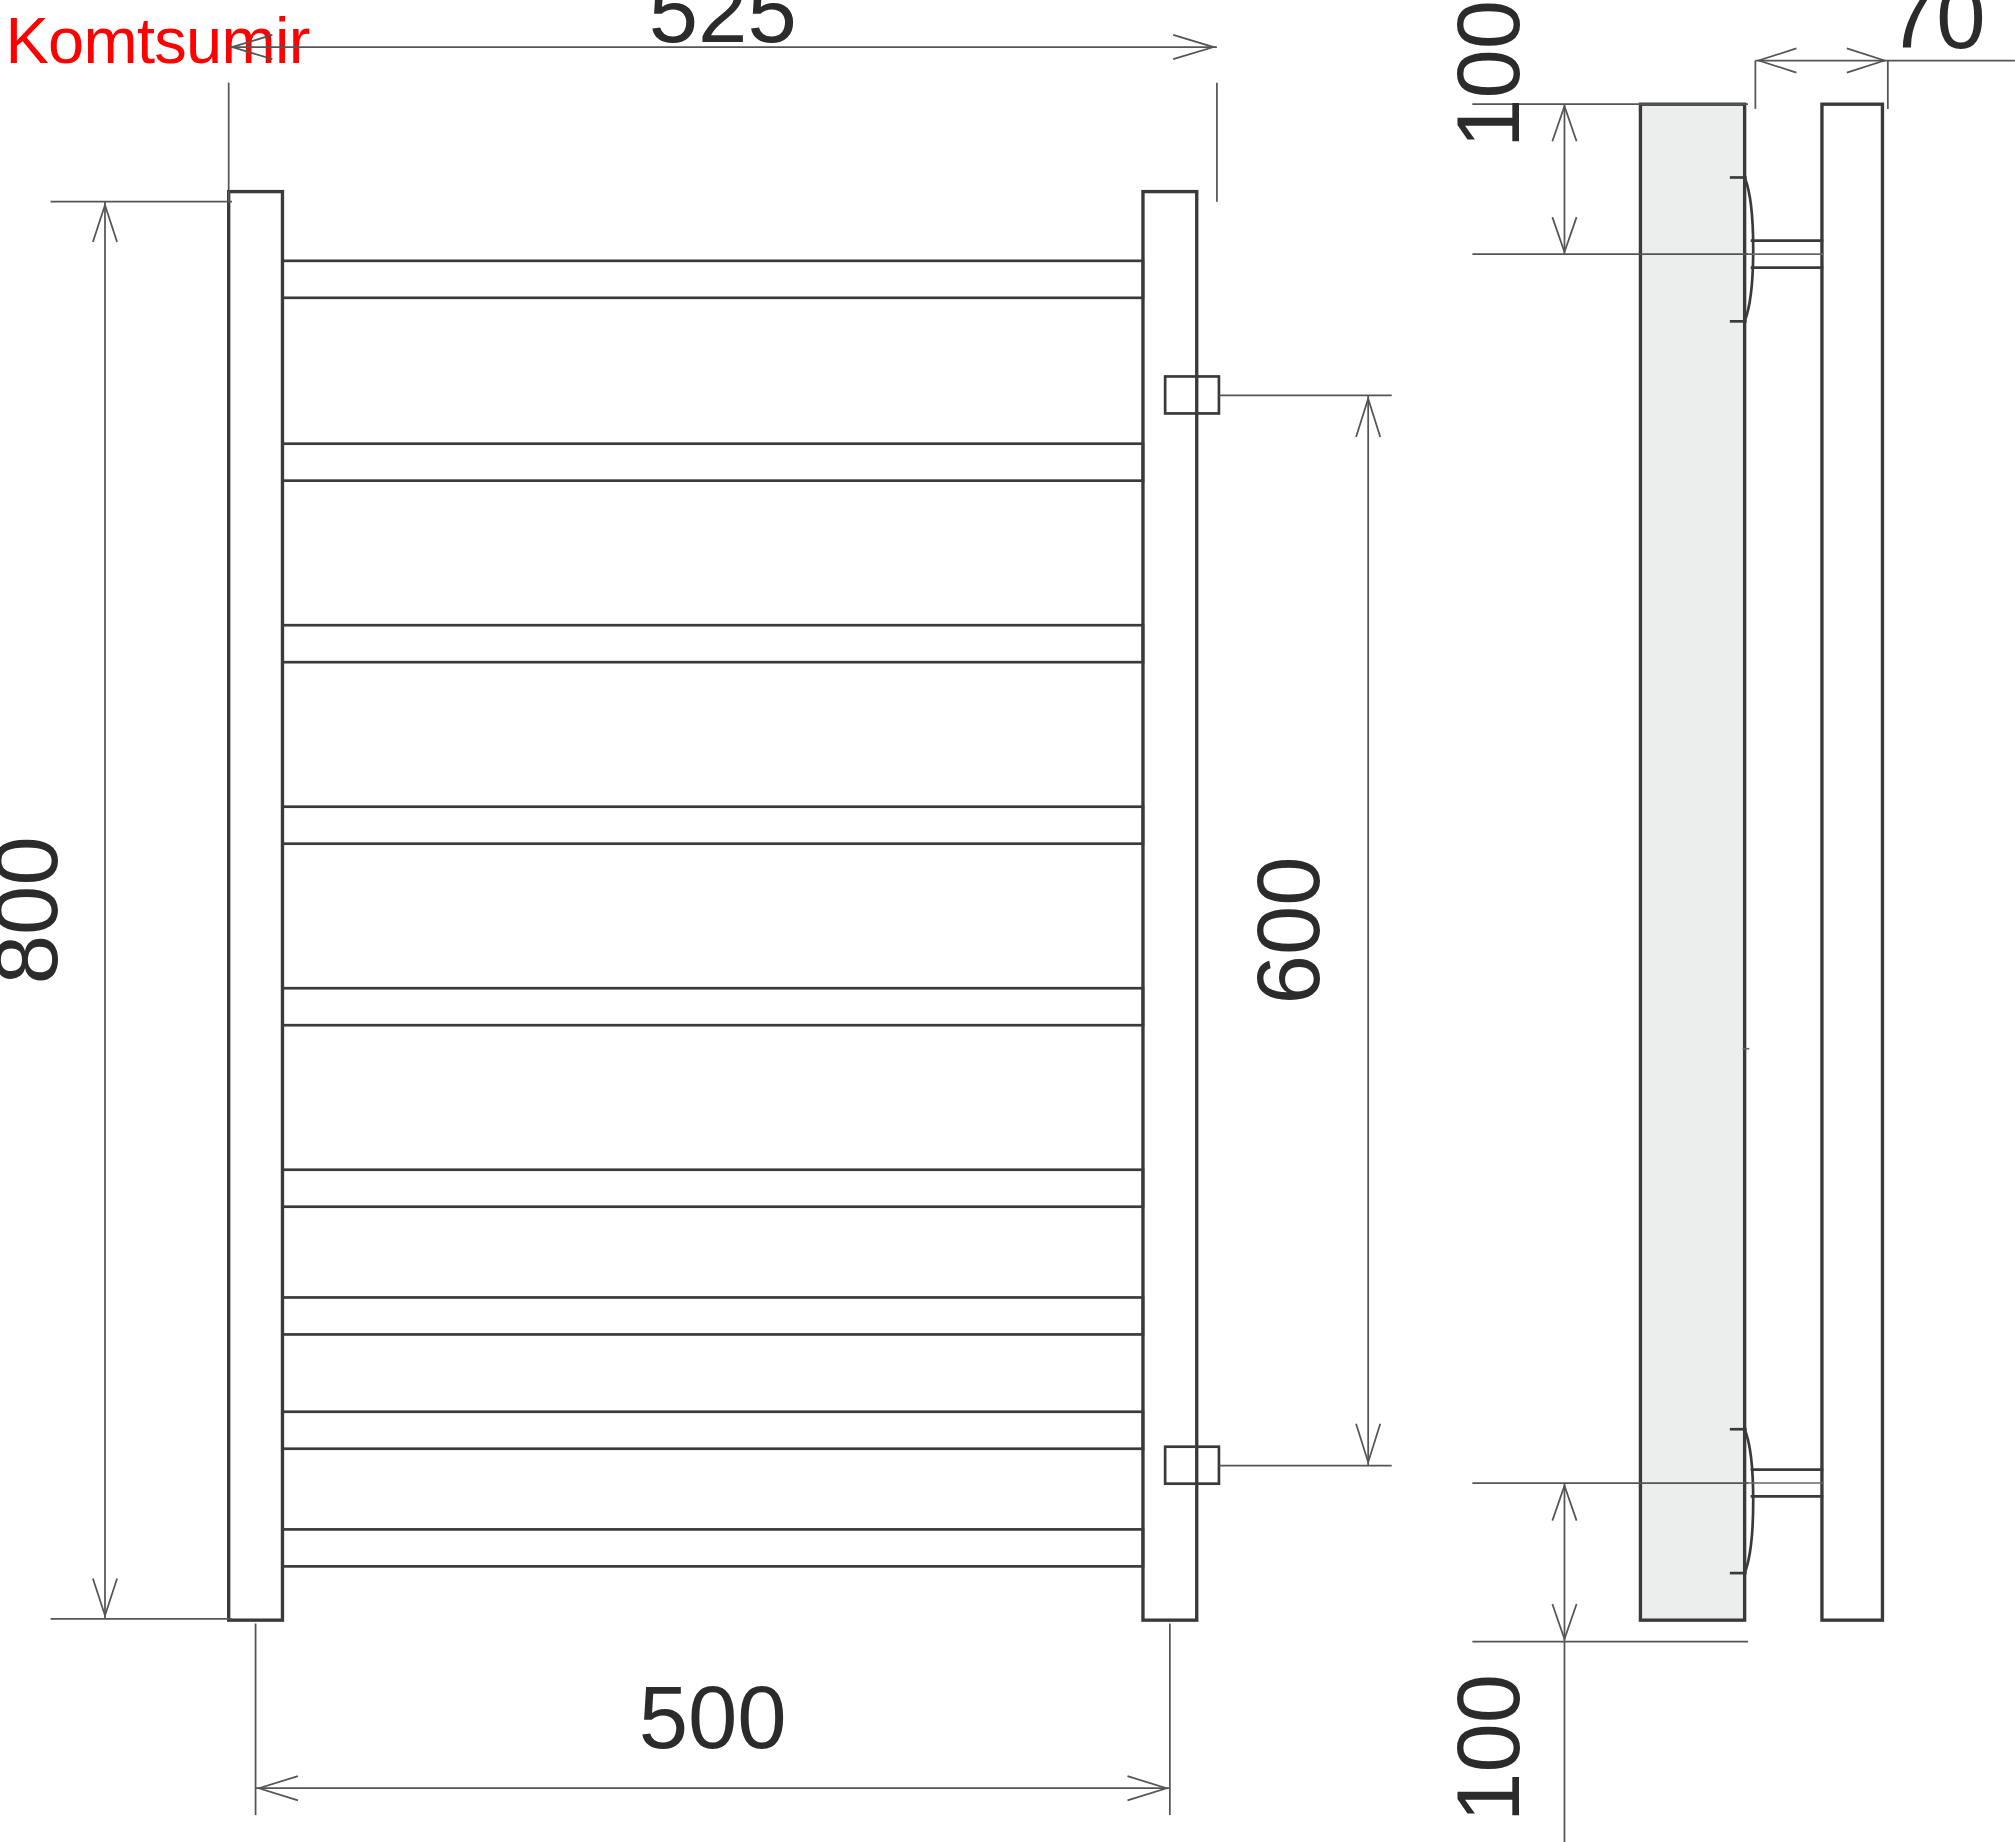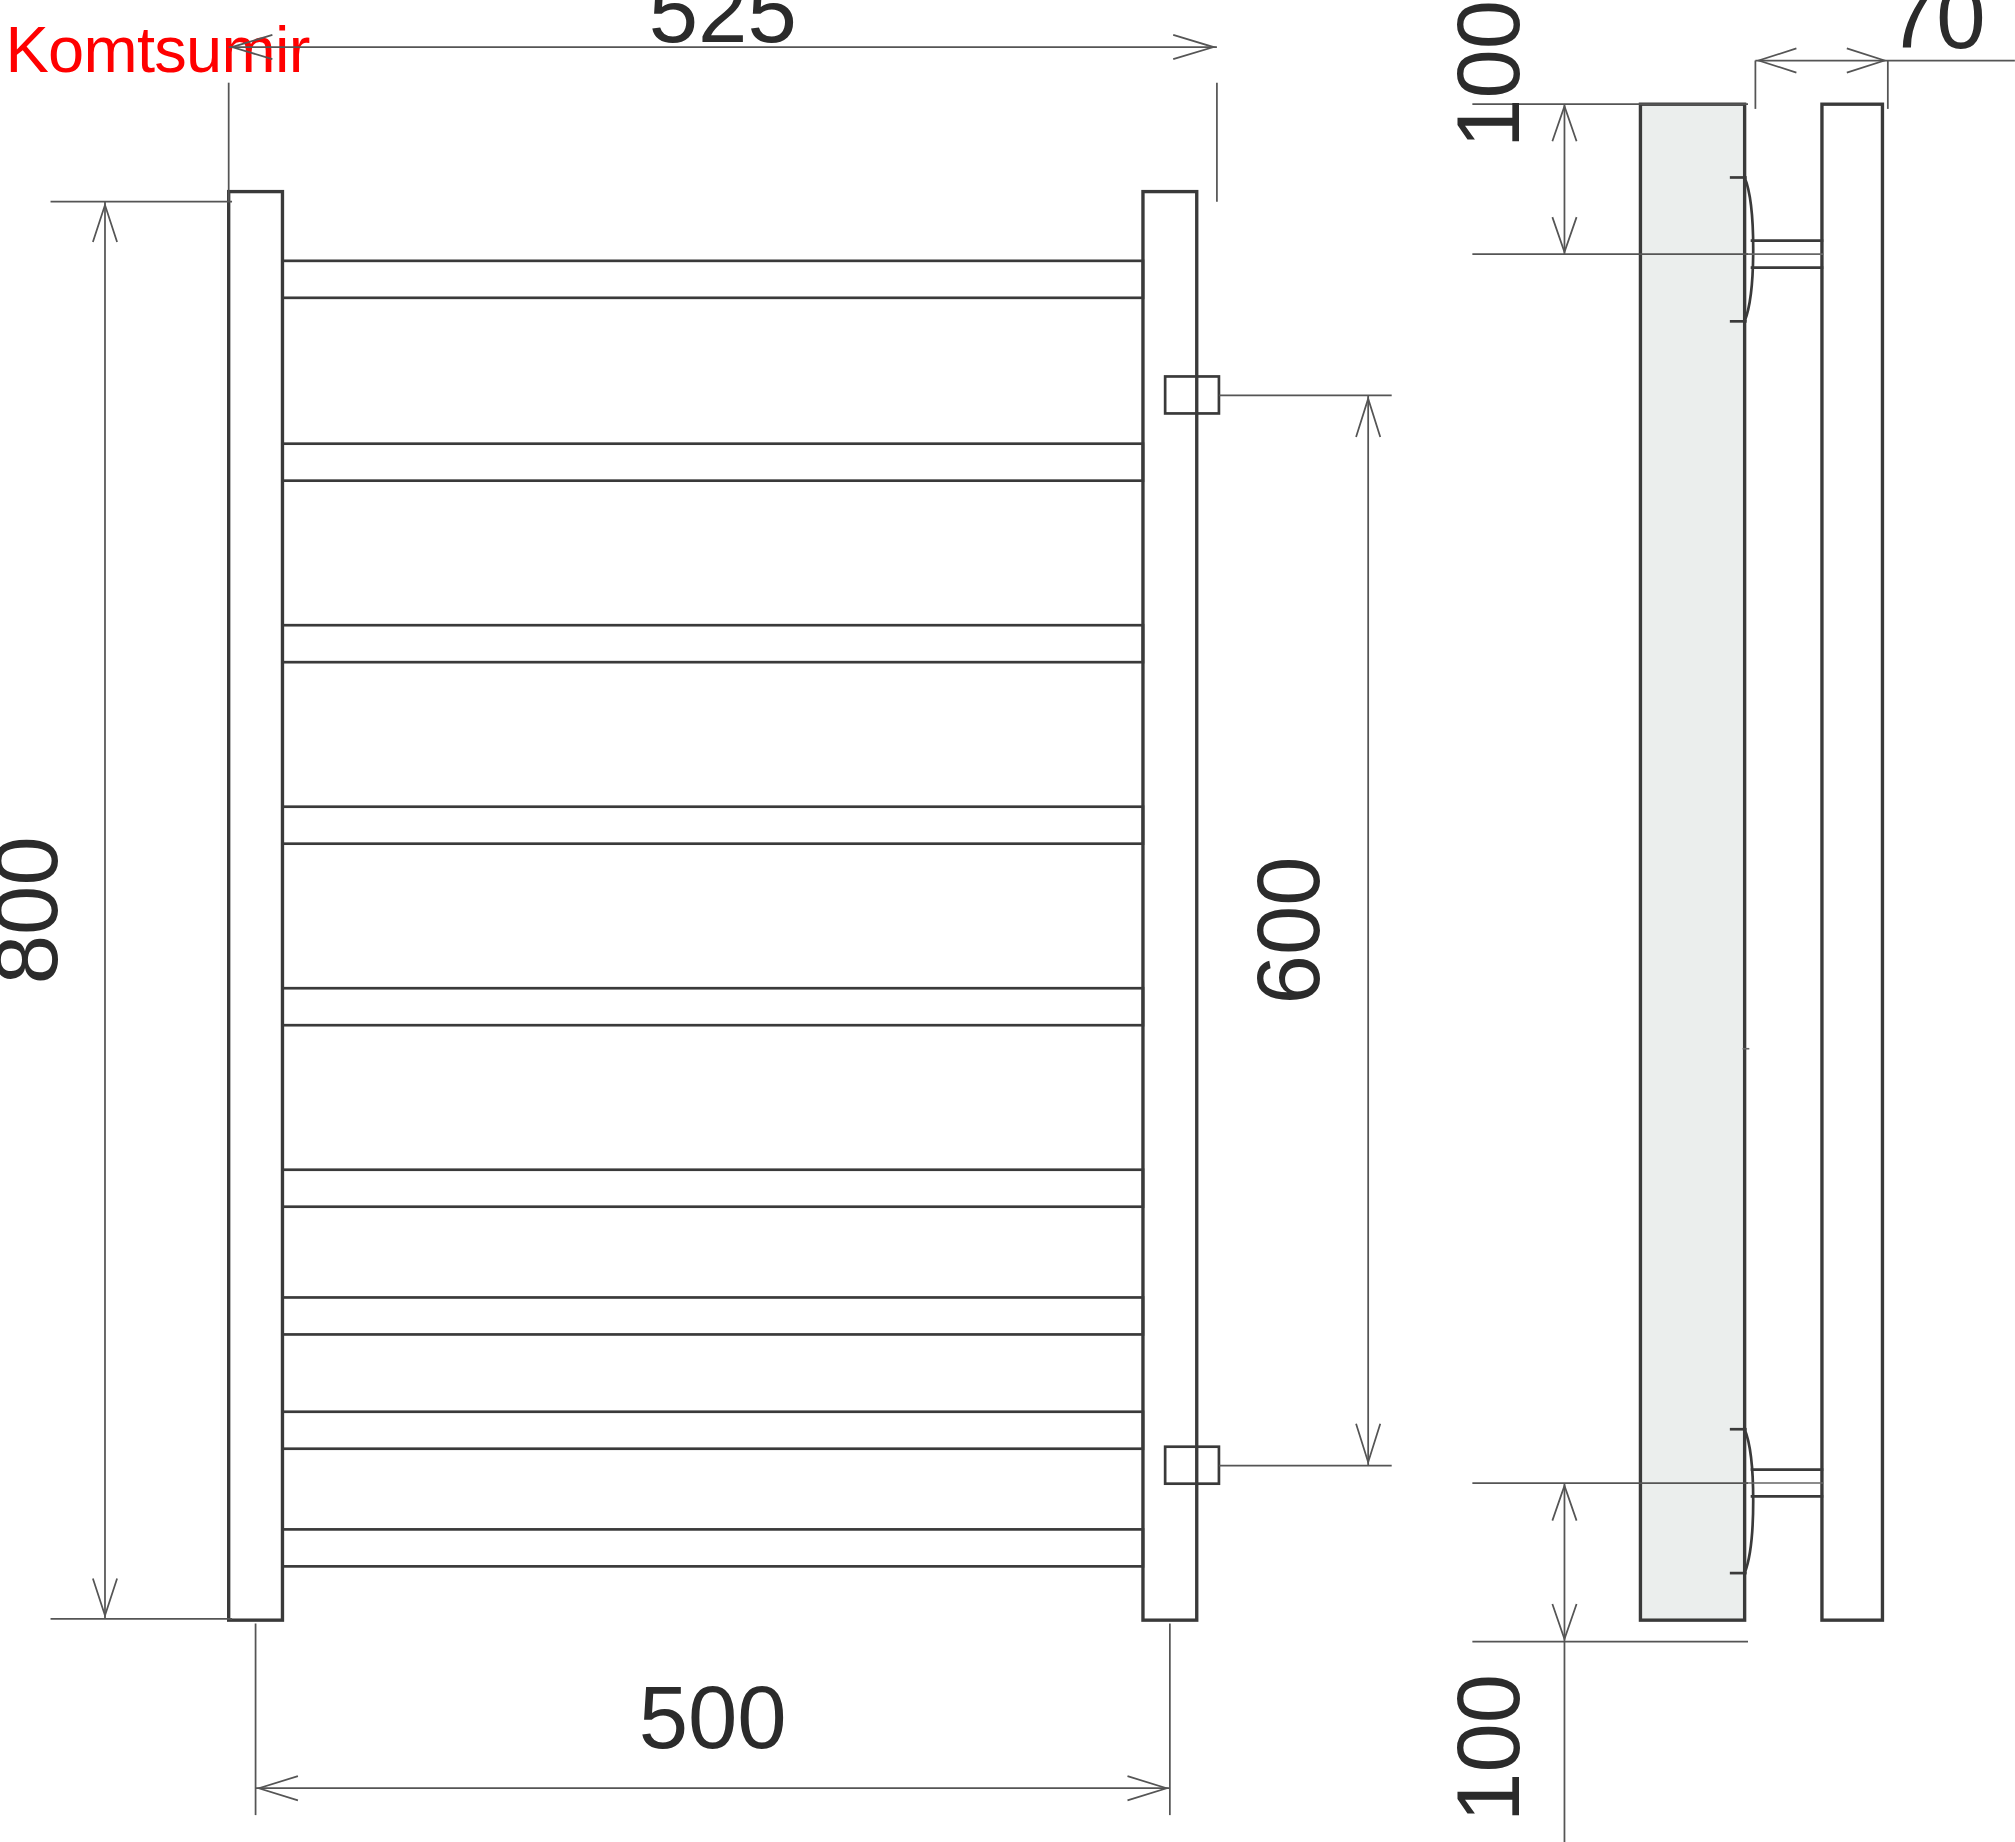--- a/index.html
+++ b/index.html
@@ -22,21 +22,21 @@
     position: absolute;
     top: 0;
     left: 0;
     width: 2015px;
     height: 1842px;
     display: block;
   }
   .brand {
     position: absolute;
     left: 5.4px;
-    top: 17px;
+    top: 8px;
     font-family: "Liberation Sans", sans-serif;
     font-size: 65px;
     font-weight: 400;
     color: #ff0000;
     letter-spacing: -0.7px;
     white-space: nowrap;
     line-height: 1.0;
   }
   text.dim {
     font-family: "Liberation Sans", sans-serif;

